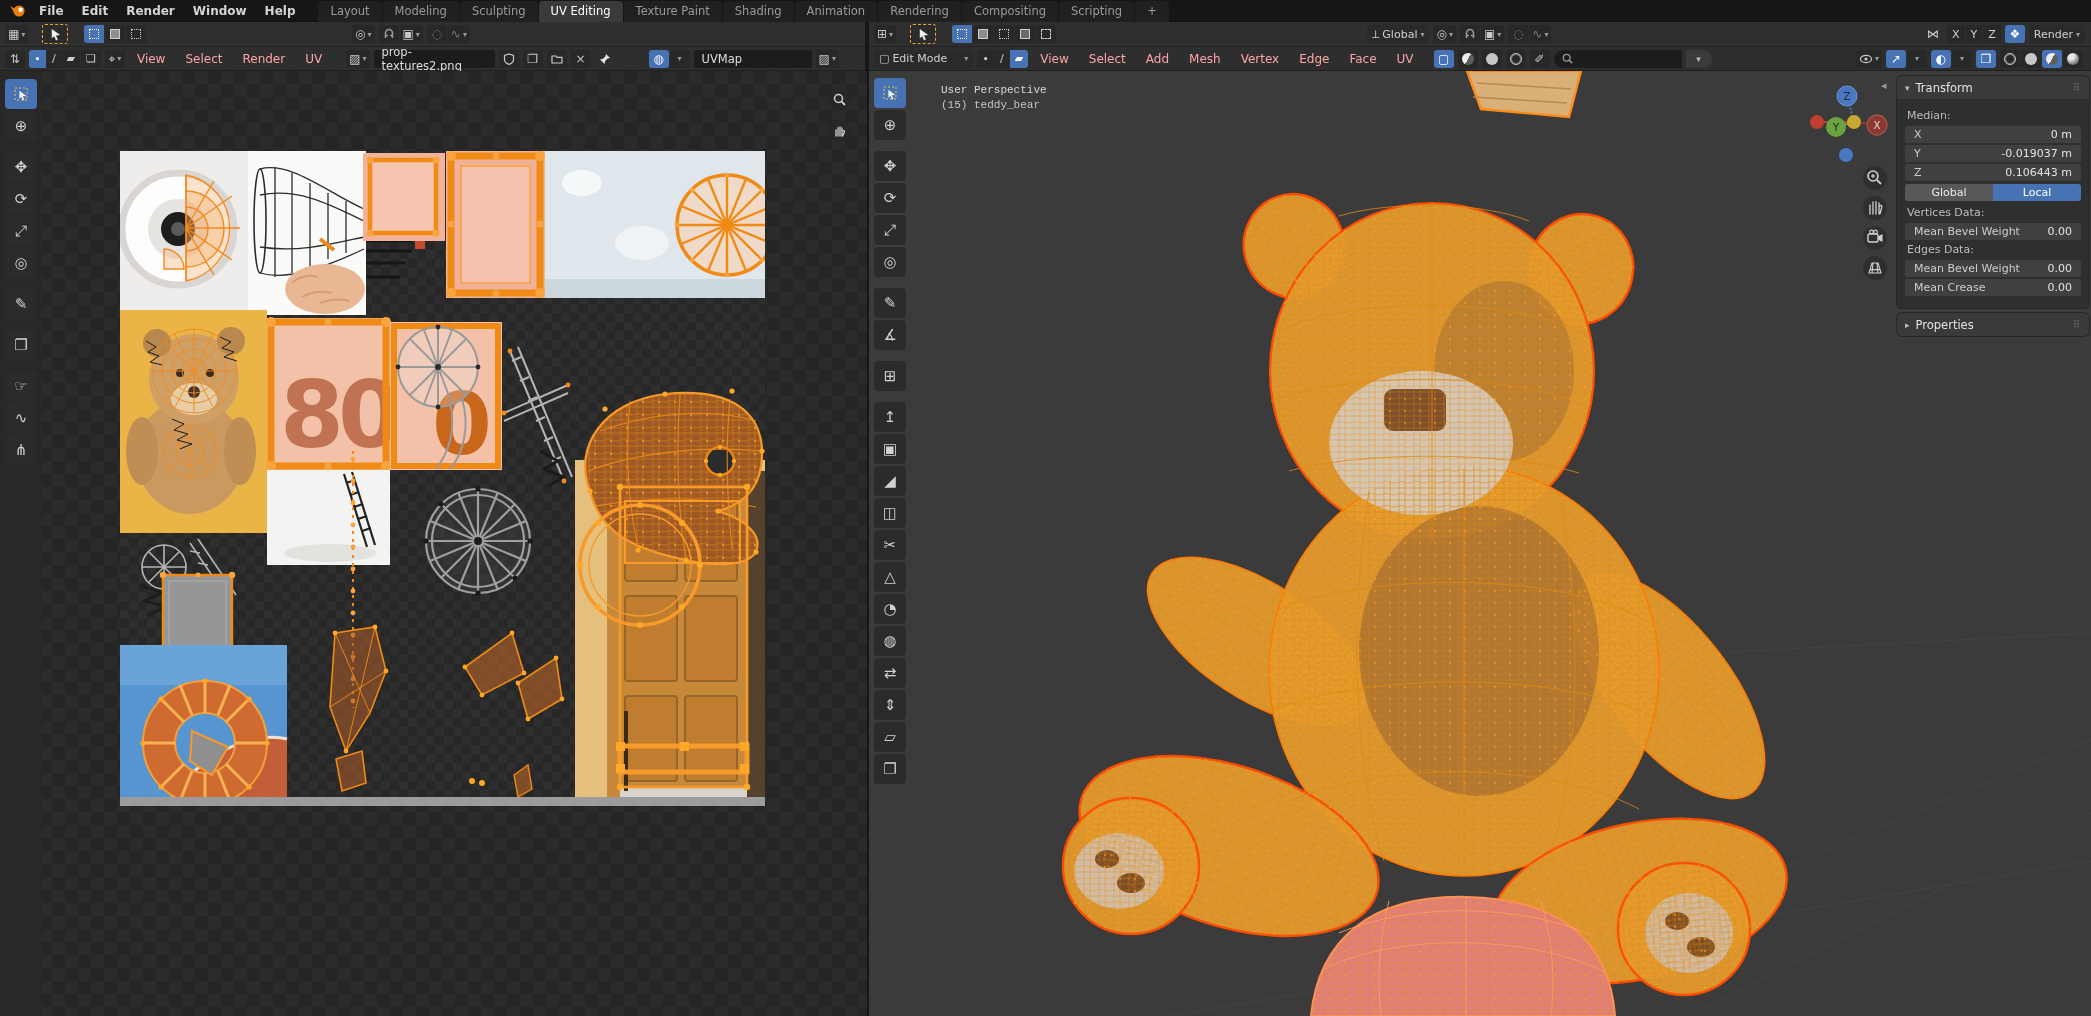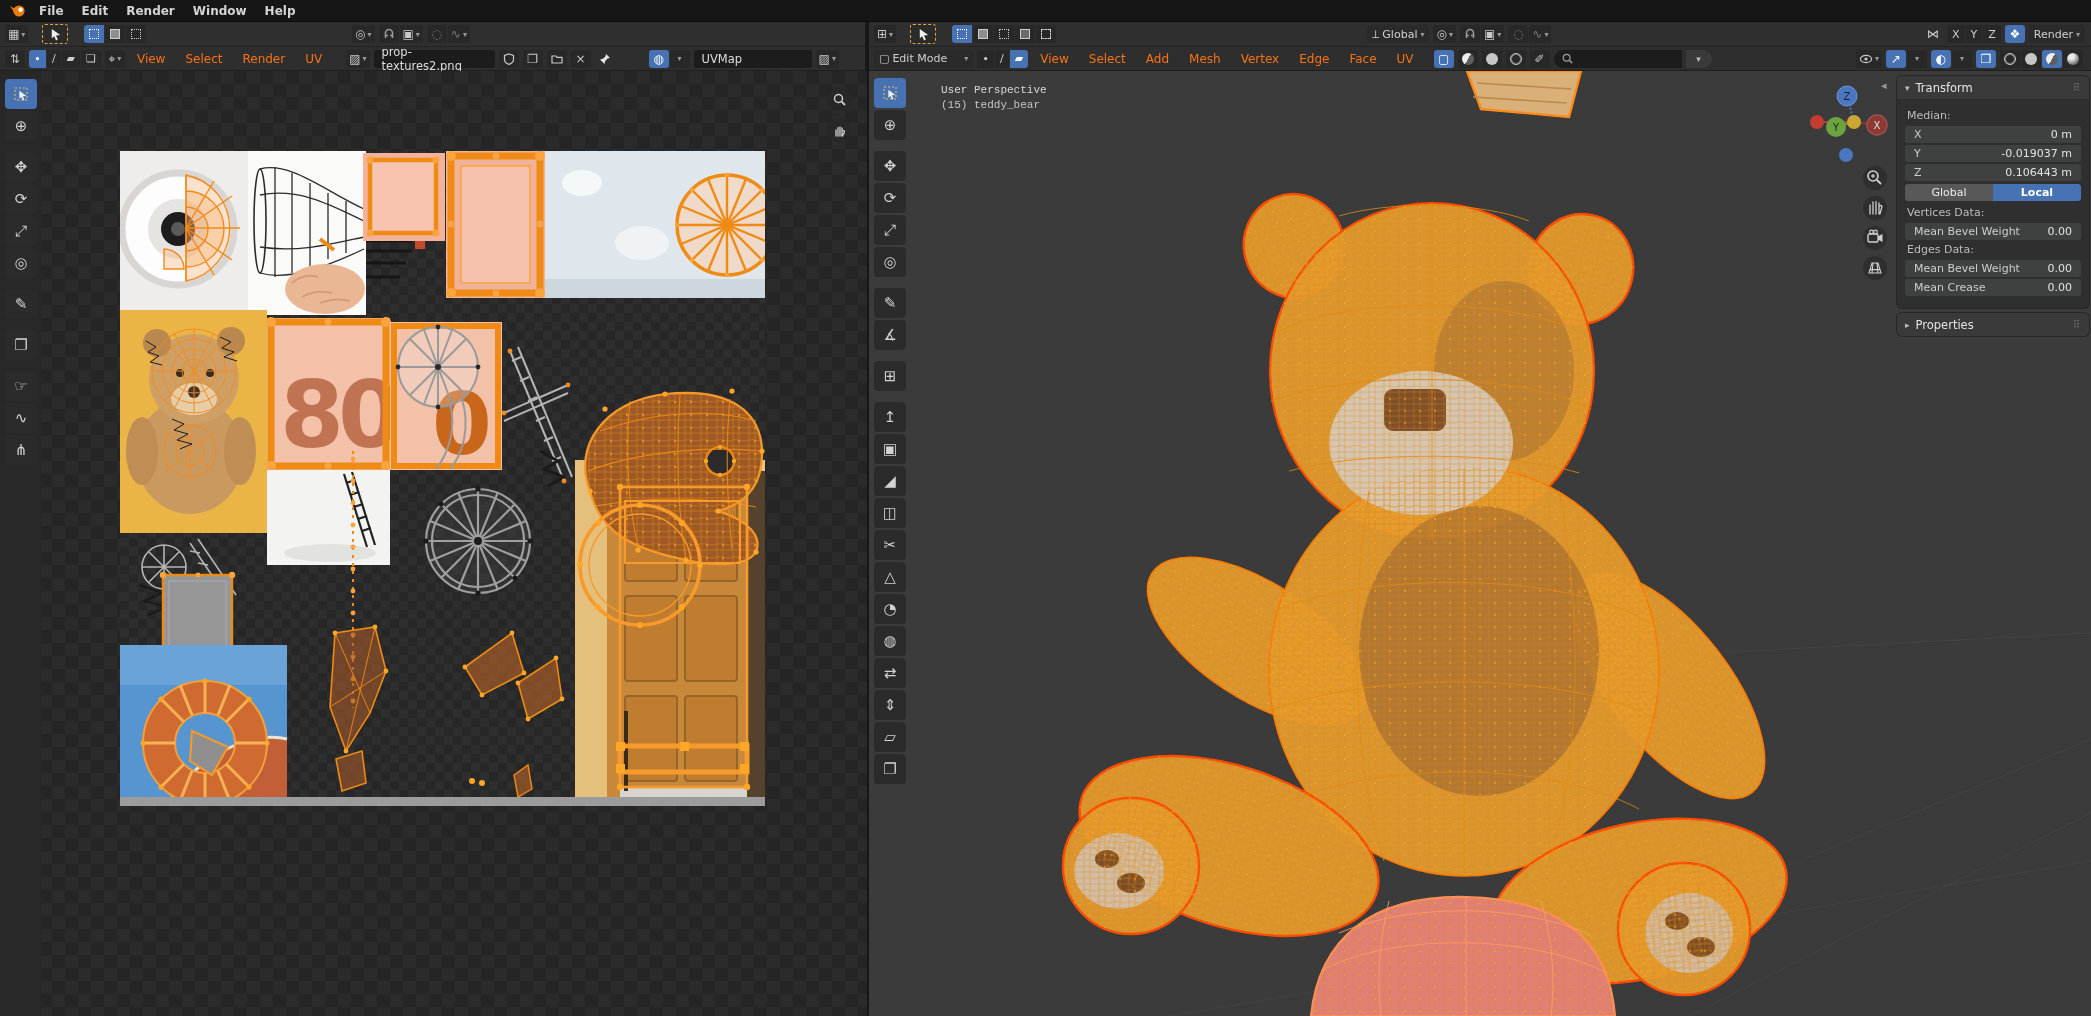--- a/index.html
+++ b/index.html
@@ -23,21 +23,21 @@
   .clu { position:absolute; top:0; bottom:0; display:flex; align-items:center; gap:4px; }
 
   .btn { height:18px; background:#282828; border-radius:3px; color:#cfcfcf; font-size:11px; display:inline-flex; align-items:center; padding:0 5px; gap:3px; white-space:nowrap; }
   .btn.blue { background:#4772b3; color:#fff; }
   .btn.txt { background:#2a2a2a; }
   .grp { display:flex; gap:1px; }
   .grp .btn { border-radius:0; }
   .grp .btn:first-child { border-radius:3px 0 0 3px; }
   .grp .btn:last-child { border-radius:0 3px 3px 0; }
   .chev { font-size:8px; color:#9a9a9a; }
-  .menu { font-size:12px; color:#f97316; padding:0 8px; height:100%; display:flex; align-items:center; }
+  .menu { font-size:12px; color:#fca5a5; padding:0 8px; height:100%; display:flex; align-items:center; }
   .field { background:#1c1c1c; border-radius:3px; height:18px; display:flex; align-items:center; padding:0 8px; color:#dedede; font-size:11.5px; }
   .toolind { width:26px; height:20px; border:1px dashed #e8a33d; border-radius:3px; background:#2b2b2b; display:flex; align-items:center; justify-content:center; }
   .mico { display:inline-block; width:10px; height:10px; border:1px dotted #cfcfcf; }
   .mico.f2 { background:#9db9dd; border-style:solid; }
   .sph { width:12px; height:12px; border-radius:50%; display:inline-block; }
   .sph.wire { border:1px solid #c6c6c6; background:radial-gradient(circle,transparent 52%,rgba(200,200,200,.4) 55%); }
   .sph.solid { background:#c6c6c6; }
   .sph.mat { background:conic-gradient(from 210deg,#ededed 0 50%,#5e5e5e 0 100%); }
   .sph.rend { background:radial-gradient(circle at 35% 30%,#e9e9e9 0 25%,#6f6f6f 72%); }
   .iconbtn { height:18px; min-width:20px; background:#282828; border-radius:3px; display:inline-flex; align-items:center; justify-content:center; padding:0 3px; gap:2px; color:#c9c9c9; font-size:12px; }
@@ -70,21 +70,21 @@
   .panel { background:#2f2f2f; border-radius:5px; overflow:hidden; box-shadow:0 0 0 1px #272727; }
   .phead { height:23px; background:#3a3a3a; display:flex; align-items:center; padding:0 8px; gap:6px; font-size:11.5px; color:#e4e4e4; }
   .pdots { margin-left:auto; color:#6f6f6f; font-size:10px; letter-spacing:1px; }
   .pbody { padding:7px 8px 10px; }
   .lab { font-size:11px; color:#bdbdbd; margin:3px 2px 4px; }
   .frow { height:17px; background:#3f4040; border-radius:2.5px; display:flex; align-items:center; justify-content:space-between; padding:0 9px; font-size:11px; color:#e2e2e2; margin-bottom:2px; }
   .frow .fl { color:#cdcdcd; }
   .seg { display:flex; height:17px; margin:3px 0 5px; }
   .seg > div { flex:1; display:flex; align-items:center; justify-content:center; font-size:11px; }
   .seg .g { background:#585858; color:#ebebeb; border-radius:3px 0 0 3px; }
-  .seg .l { background:#4772b3; color:#fff; border-radius:0 3px 3px 0;font-weight:bold; }
+  .seg .l { background:#4772b3; color:#fff; border-radius:0 3px 3px 0; }
   .collapse-arrow { position:absolute; left:1012px; top:8px; color:#9a9a9a; font-size:11px; z-index:7; }
   svg text { font-family:"DejaVu Sans","Liberation Sans",sans-serif; }
 </style>
 </head>
 <body>
 
 <svg width="0" height="0" style="position:absolute">
   <defs>
     <symbol id="curs" viewBox="0 0 14 14">
         <path d="M3,1 L12,7.5 L7.5,8 L9.5,12.5 L7.6,13.4 L5.6,9 L3,11 Z" fill="#f0f0f0"></path>
@@ -116,20 +116,33 @@
           <circle cx="10" cy="8" r="5.6" fill="#e87d0d"></circle>
           <circle cx="11.6" cy="6.8" r="2.2" fill="#fff"></circle>
           <path d="M1,3 L8,7 L5,9 Z" fill="#e87d0d"></path>
         </svg>
     </div>
     <div class="appmenu">File</div>
     <div class="appmenu">Edit</div>
     <div class="appmenu">Render</div>
     <div class="appmenu">Window</div>
     <div class="appmenu">Help</div>
+    <div class="tabs">
+      <div class="tab">Layout</div>
+      <div class="tab">Modeling</div>
+      <div class="tab">Sculpting</div>
+      <div class="tab active">UV Editing</div>
+      <div class="tab">Texture Paint</div>
+      <div class="tab">Shading</div>
+      <div class="tab">Animation</div>
+      <div class="tab">Rendering</div>
+      <div class="tab">Compositing</div>
+      <div class="tab">Scripting</div>
+      <div class="tab">+</div>
+    </div>
   </div>
 
   <div class="uv-ed">
 
     <div class="row">
       <div class="clu" style="left:5px">
         <div class="iconbtn">
             <span>▦</span>
             <span class="chev">▾</span>
           </div>

